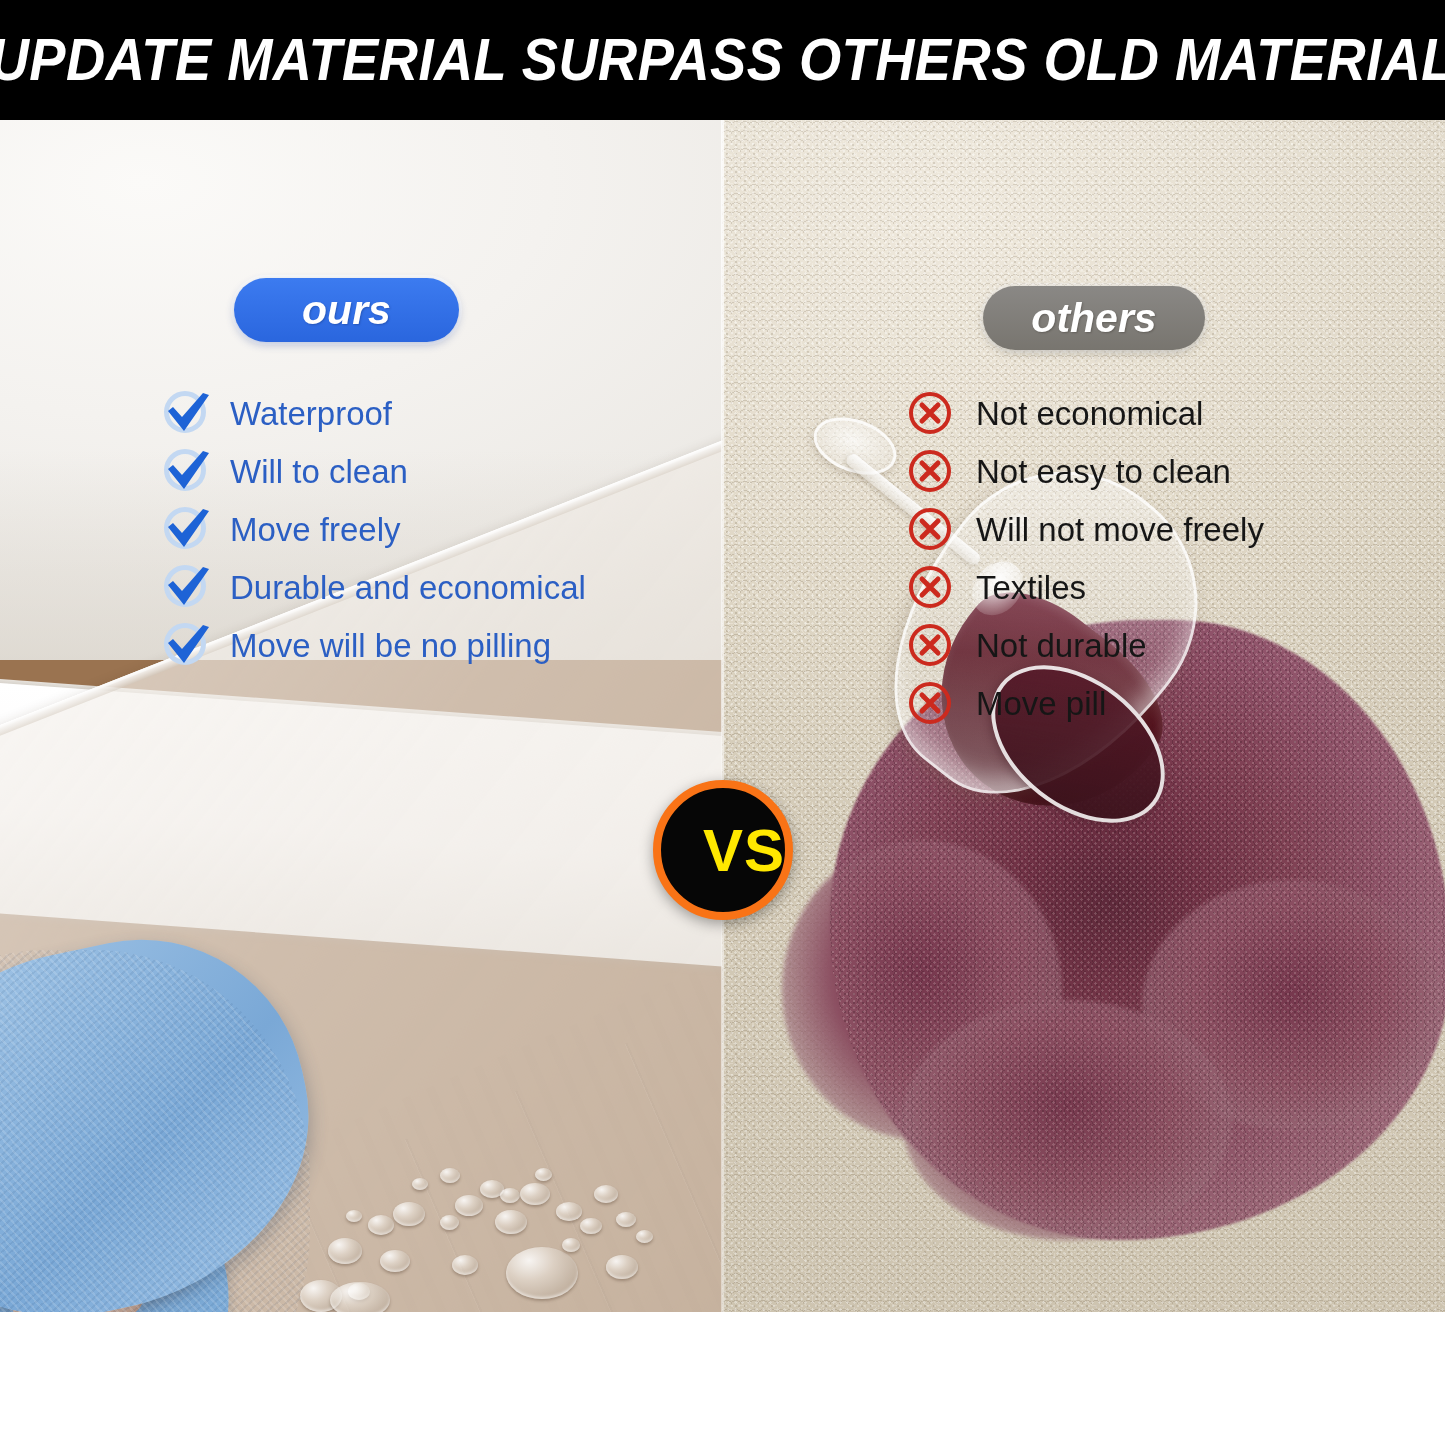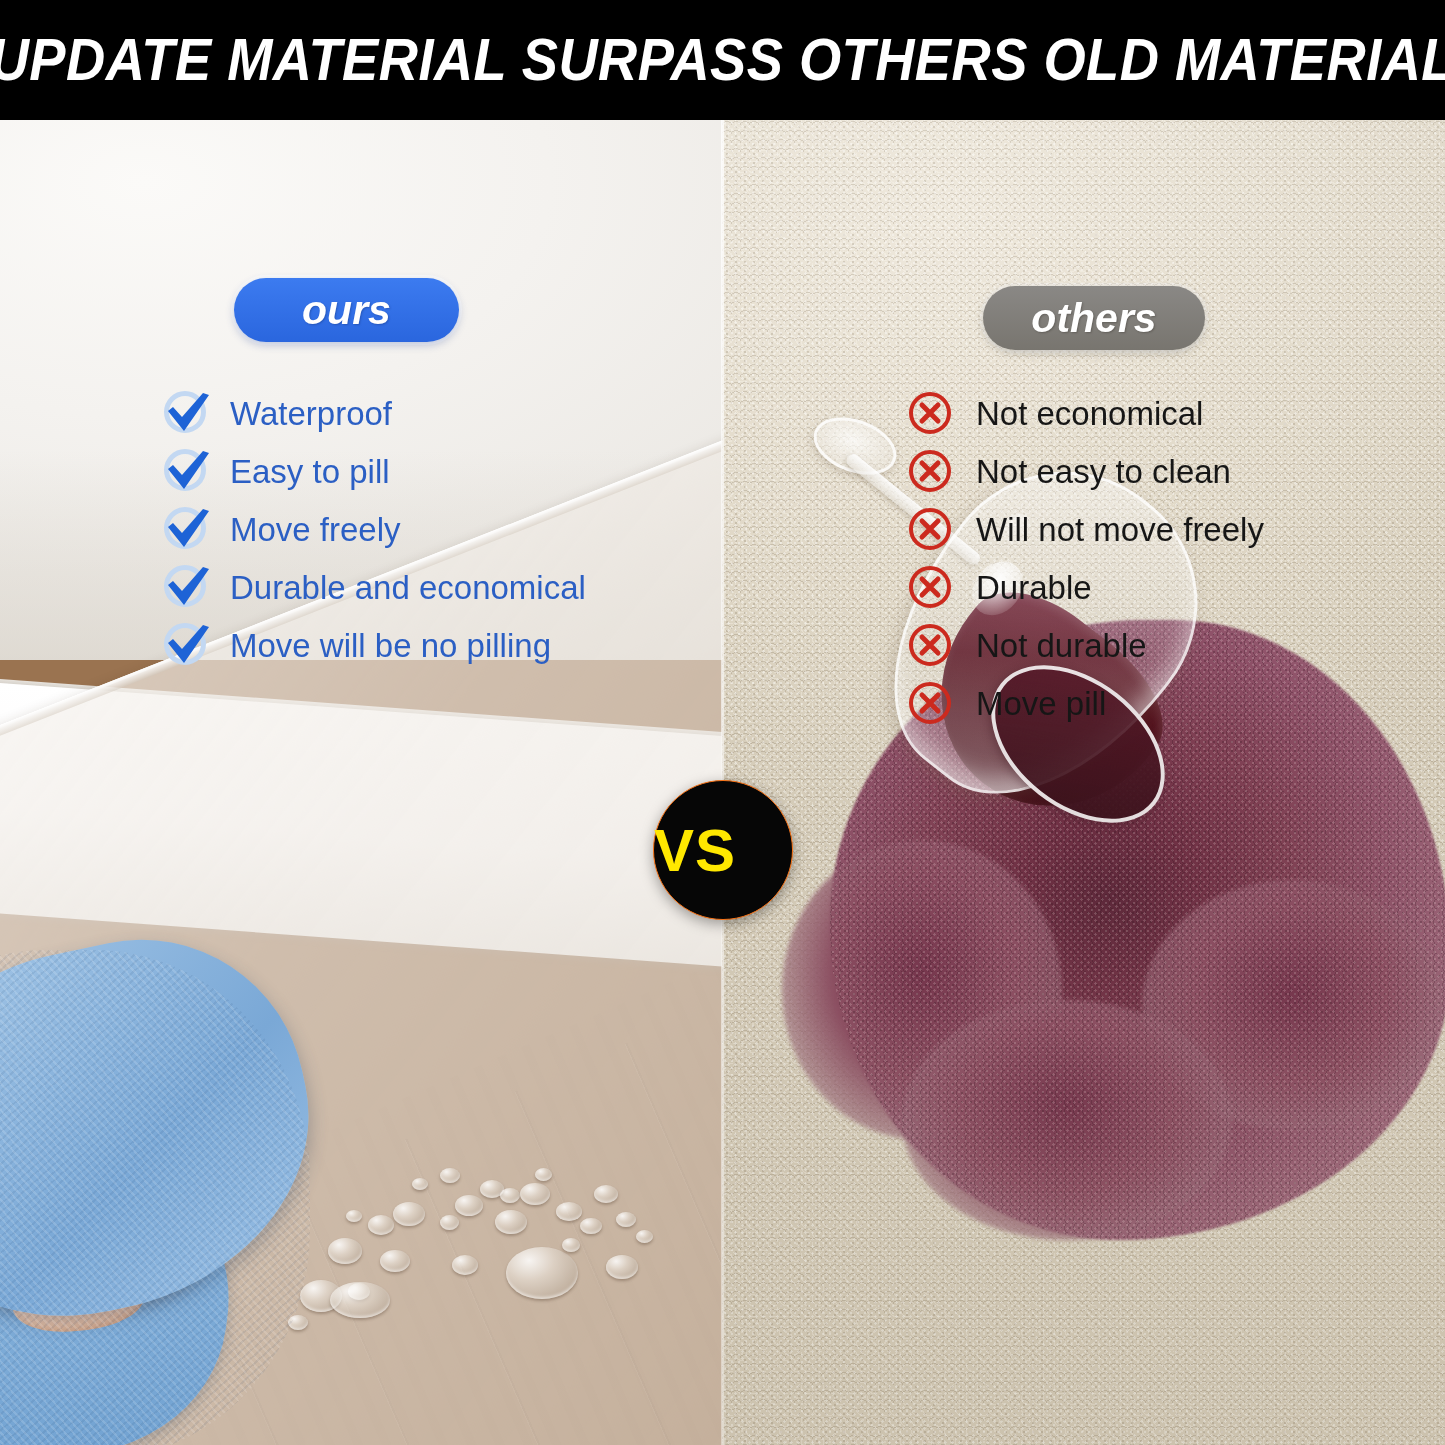--- a/index.html
+++ b/index.html
@@ -22,21 +22,21 @@
     font-family:"Liberation Sans", sans-serif;
     font-weight:bold; font-style:italic;
     font-size:59px;
     letter-spacing:0.5px;
     transform:scaleX(0.92);
     white-space:nowrap;
     text-shadow:1px 1px 0 rgba(0,0,0,.6);
   }
 
   
-  .stage{ position:absolute; left:0; top:120px; width:1445px; height:1325px; overflow:hidden; }
+  .stage{ position:absolute; left:0; top:120px; width:1445px; height:1192px; overflow:hidden; }
 
   
   .panel-left{
     position:absolute; left:0; top:0; width:722px; height:1325px; overflow:hidden;
   }
   
   .wall{
     position:absolute; left:0; top:0; width:722px; height:620px;
     background:
       radial-gradient(ellipse 900px 520px at 20% 10%, #fbfaf8 0%, #f4f2ef 45%, #e9e6e1 100%);
@@ -294,23 +294,23 @@
   }
   .chk-mark{ position:absolute; left:0; top:-2px; }
 
   .x-wrap{ position:relative; width:46px; height:46px; }
 
   
   .vs{
     position:absolute; left:653px; top:660px; width:140px; height:140px;
     border-radius:50%;
     background:#060606;
-    border:1px solid #f97316;
+    border:8px solid #f97316;
     box-shadow:0 4px 14px rgba(0,0,0,.35);
-    display:flex; align-items:center; justify-content:flex-start;
+    display:flex; align-items:center; justify-content:flex-end;
     z-index:35;
   }
   .vs-text{
     color:#ffe800; font-weight:bold; font-size:60px; letter-spacing:1px;
     font-family:"Liberation Sans", sans-serif;
   }
 </style>
 </head>
 <body>
 
@@ -420,21 +420,21 @@
     </div>
     <div class="row">
       <div class="row-icon">
         <div class="chk-wrap">
           <div class="chk-ring"></div>
           <svg class="chk-mark" width="52" height="50" viewBox="0 0 52 50">
             <path d="M6 24 L11 20 L20 30 L41 6 L47 8 L22 44 Z" fill="#1e63d6"></path>
           </svg>
         </div>
       </div>
-      <div class="row-label">Easy to pill</div>
+      <div class="row-label">Will to clean</div>
     </div>
     <div class="row">
       <div class="row-icon">
         <div class="chk-wrap">
           <div class="chk-ring"></div>
           <svg class="chk-mark" width="52" height="50" viewBox="0 0 52 50">
             <path d="M6 24 L11 20 L20 30 L41 6 L47 8 L22 44 Z" fill="#1e63d6"></path>
           </svg>
         </div>
       </div>
@@ -492,21 +492,21 @@
       </div>
       <div class="row-label">Will not move freely</div>
     </div>
     <div class="row">
       <div class="row-icon">
         <svg class="x-wrap" width="46" height="46" viewBox="0 0 46 46">
           <circle cx="23" cy="23" r="19" fill="none" stroke="#cc2a1e" stroke-width="4"></circle>
           <path d="M15 15 L31 31 M31 15 L15 31" stroke="#cc2a1e" stroke-width="5" stroke-linecap="round"></path>
         </svg>
       </div>
-      <div class="row-label">Durable</div>
+      <div class="row-label">Textiles</div>
     </div>
     <div class="row">
       <div class="row-icon">
         <svg class="x-wrap" width="46" height="46" viewBox="0 0 46 46">
           <circle cx="23" cy="23" r="19" fill="none" stroke="#cc2a1e" stroke-width="4"></circle>
           <path d="M15 15 L31 31 M31 15 L15 31" stroke="#cc2a1e" stroke-width="5" stroke-linecap="round"></path>
         </svg>
       </div>
       <div class="row-label">Not durable</div>
     </div>

